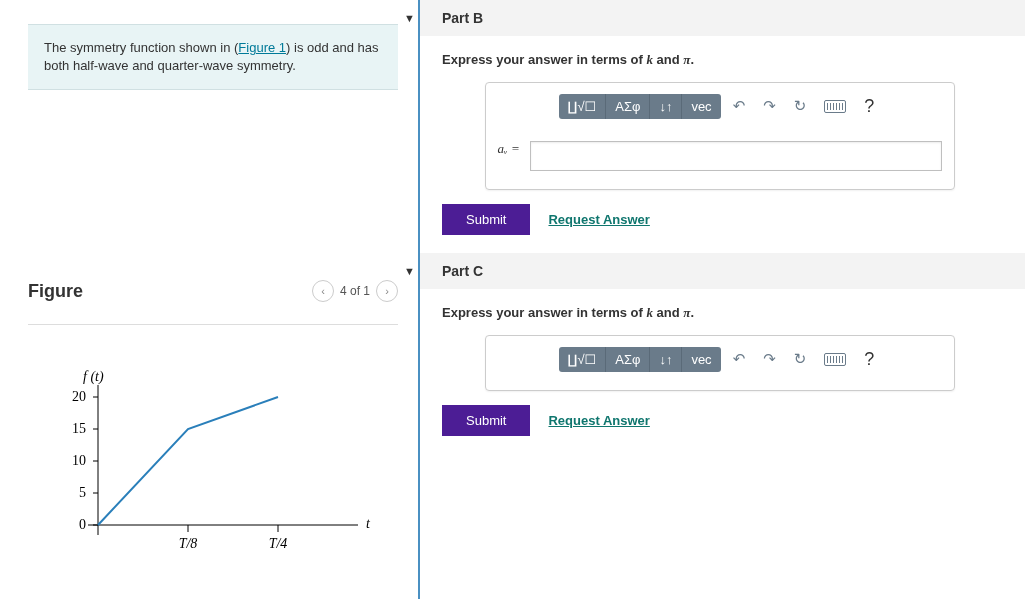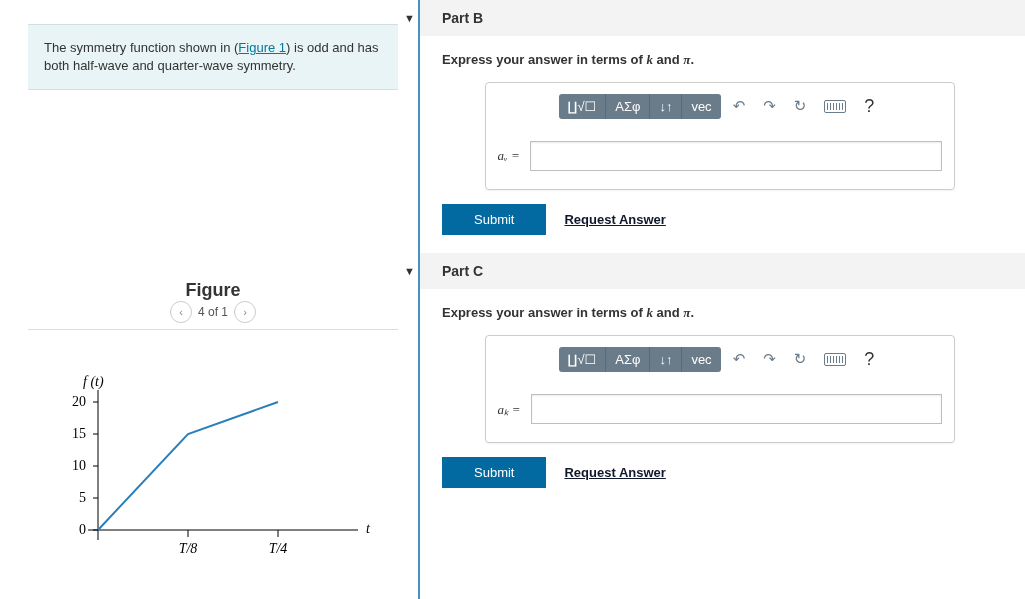--- a/index.html
+++ b/index.html
@@ -24,23 +24,22 @@
   margin-top: 8px;
   line-height: 1.4;
 }
 .intro-box a { color: #007a99; text-decoration: underline; }
 
 .figure-header {
   display: flex;
   align-items: center;
   justify-content: space-between;
   margin-top: 190px;
-  padding-bottom: 6px;
+  padding-bottom: 22px;
   border-bottom: 1px solid #ddd;
-  flex-direction: column;
 }
 .figure-title { font-size: 18px; font-weight: bold; }
 .figure-nav { display: flex; align-items: center; gap: 6px; font-size: 12px; color: #555; }
 .nav-btn {
   width: 22px; height: 22px; border: 1px solid #ccc; border-radius: 50%;
   display: flex; align-items: center; justify-content: center;
   font-size: 11px; color: #888; cursor: pointer; background: #fff;
 }
 
 .chart-area { margin-top: 40px; position: relative; height: 200px; }
@@ -111,36 +110,36 @@
 .kbd-icon {
   width: 22px; height: 13px; border: 1.5px solid #6a7b8a; border-radius: 2px;
   position: relative;
 }
 .kbd-icon::after {
   content: ""; position: absolute; left: 2px; right: 2px; top: 2px; bottom: 2px;
   background: repeating-linear-gradient(90deg,#6a7b8a 0 1px, transparent 1px 3px);
 }
 
 .input-row {
-  display: flex; align-items: center; gap: 10px;
+  display: flex; align-items: flex-start; gap: 10px;
   padding: 4px 12px 18px 12px;
 }
 .input-label { font-style: italic; font-family: Georgia, serif; font-size: 13px; white-space: nowrap; }
 .answer-input {
   flex: 1; height: 30px; border: 1px solid #bfbfbf;
   box-shadow: inset 0 1px 2px rgba(0,0,0,0.08);
   padding: 0 6px;
 }
 
 .actions { margin-top: 14px; display: flex; align-items: center; gap: 18px; }
 .submit-btn {
-  background: #0369a1; color: #fff; border: none;
-  padding: 8px 32px; font-size: 13px; cursor: pointer;
-}
-.req-link { color: #0f172a; text-decoration: underline; font-weight: bold; font-size: 13px; cursor: pointer; }
+  background: #4c1d95; color: #fff; border: none;
+  padding: 8px 24px; font-size: 13px; cursor: pointer;
+}
+.req-link { color: #0f766e; text-decoration: underline; font-weight: bold; font-size: 13px; cursor: pointer; }
 
 svg text { font-family: Georgia, 'Times New Roman', serif; font-size: 14px; }
 </style>
 </head>
 <body>
 
 <div class="left-col">
   <div class="intro-box">
     <span>The symmetry function shown in (</span><a href="#">Figure 1</a><span>) is odd and has both half-wave and quarter-wave symmetry.</span>
   </div>
@@ -242,24 +241,20 @@
           <div class="tb-btn">vec</div>
         </div>
         <div class="tb-icon">↶</div>
         <div class="tb-icon">↷</div>
         <div class="tb-icon">↻</div>
         <div class="tb-icon">
             <div class="kbd-icon"></div>
           </div>
         <div class="tb-help">?</div>
       </div>
-      <div class="input-row">
-        <span class="input-label">aₖ =</span>
-        <input class="answer-input" style="">
-      </div>
     </div>
 
     <div class="actions">
       <button class="submit-btn">Submit</button>
       <a class="req-link">Request Answer</a>
     </div>
   </div>
 </div>
 
 </body></html>

